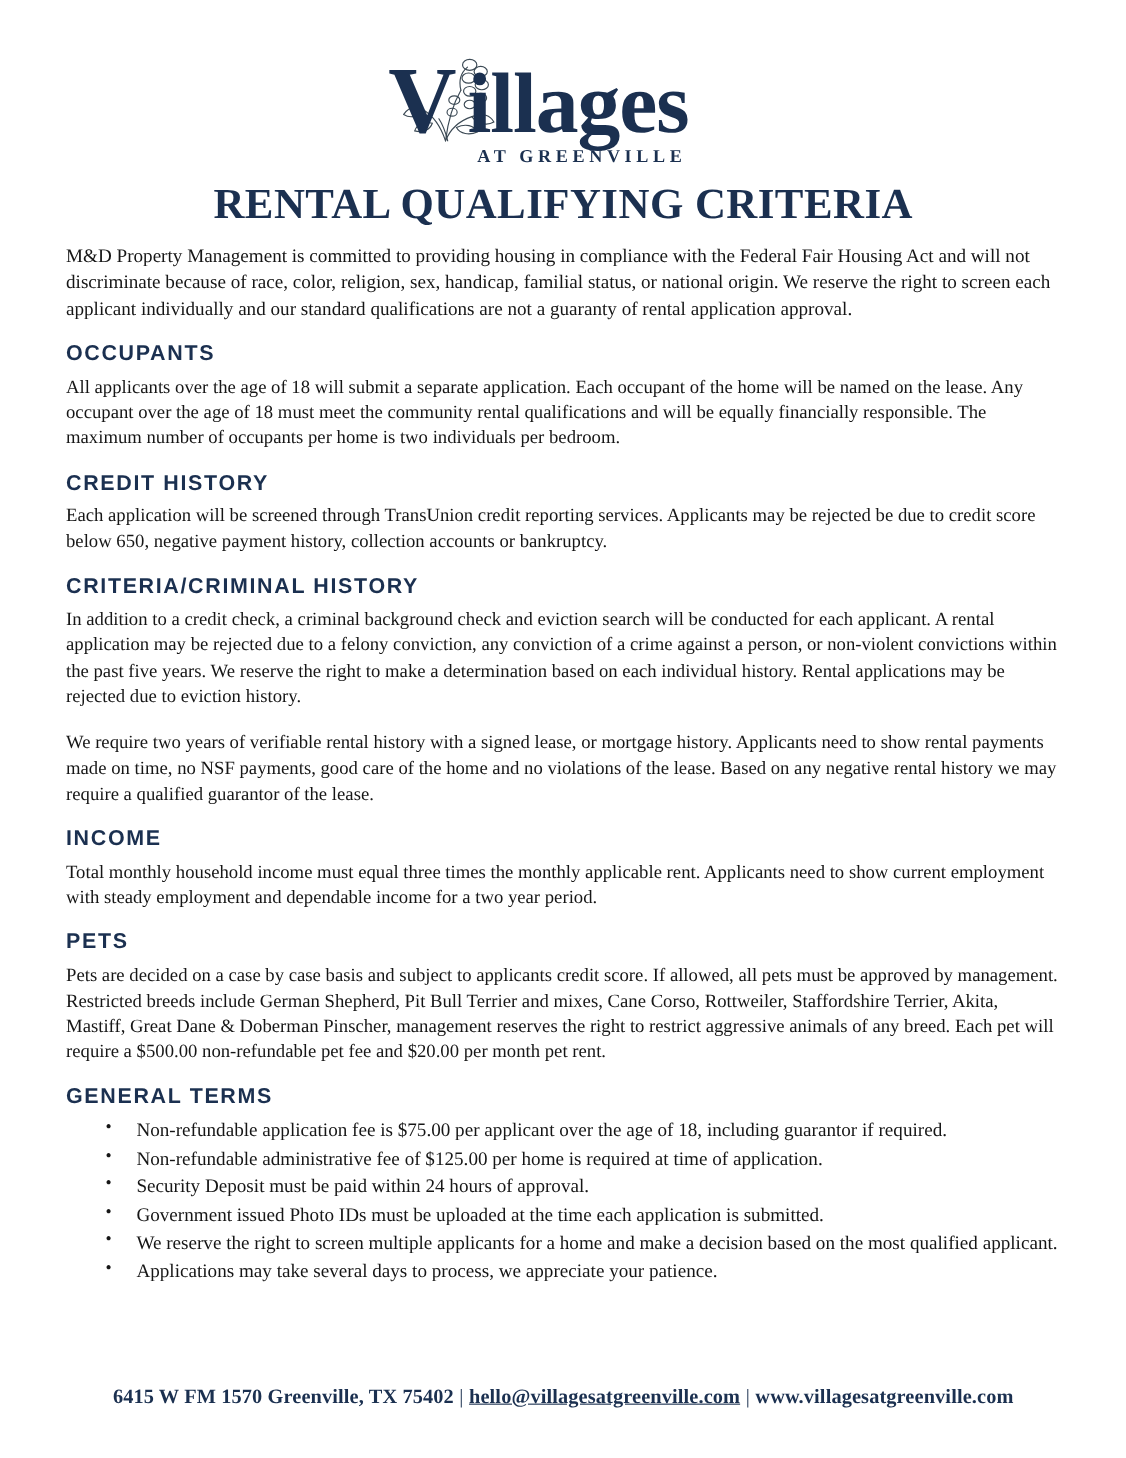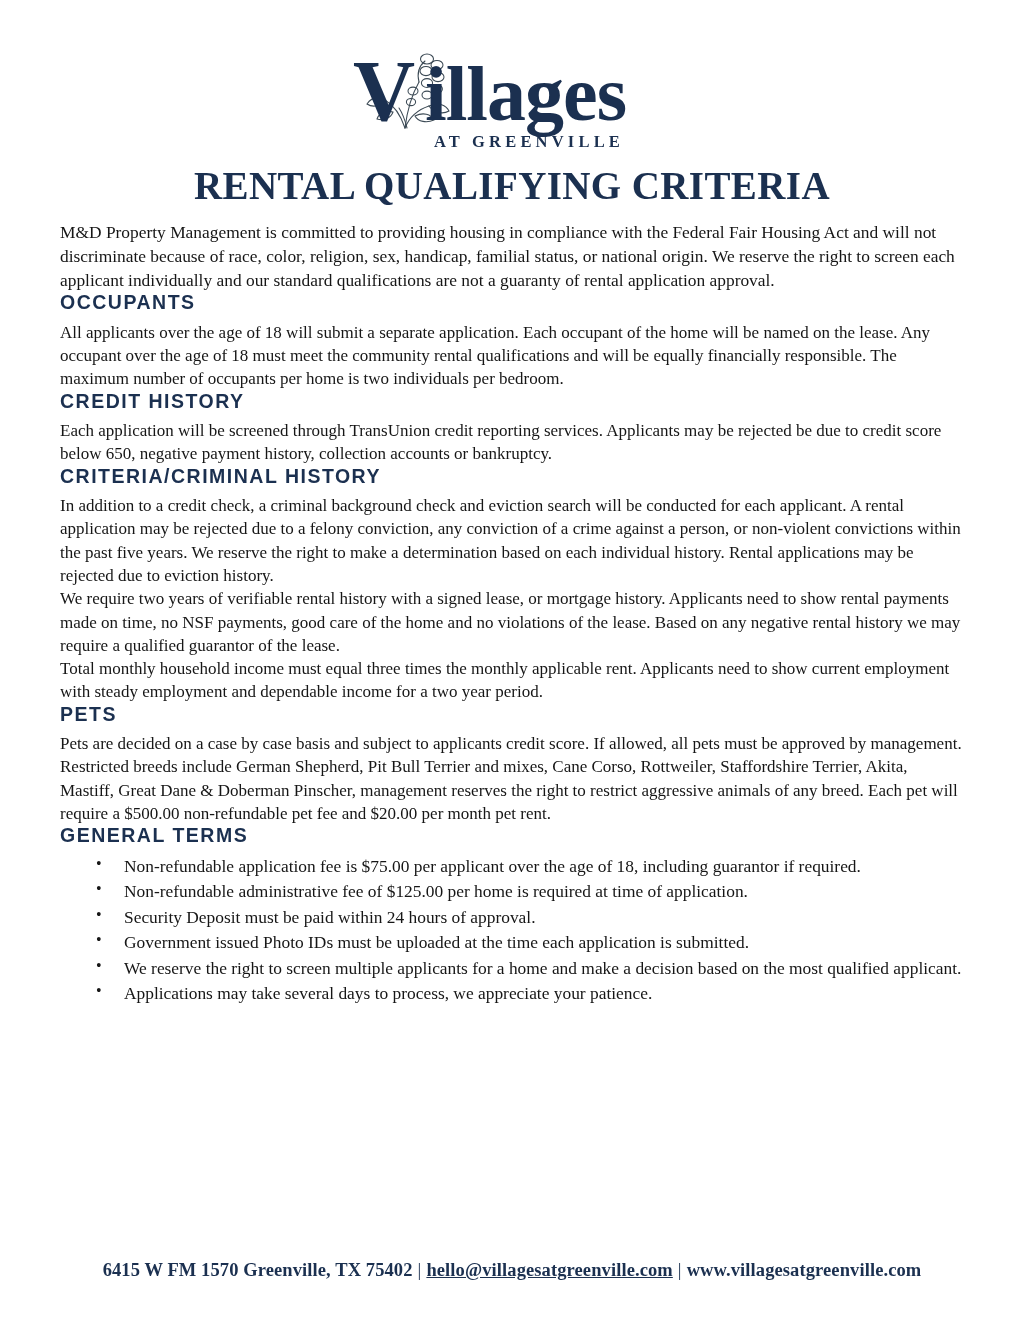--- a/index.html
+++ b/index.html
@@ -59,21 +59,21 @@
   }
 
   
   .intro {
     margin: 14px 0 0 0;
     font-size: 17.4px;
     line-height: 1.37;
     color: #161616;
     text-align: left;
   }
-  .section { }
+  .section { margin-top: 19px; }
   .section-heading {
     font-family: "Liberation Sans", sans-serif;
     font-size: 19.5px;
     font-weight: 600;
     letter-spacing: 1.5px;
     color: #1b3050;
     margin: 0 0 7px 0;
     line-height: 1.1;
   }
   .section p {
@@ -181,20 +181,21 @@
   <div class="section">
     <h2 class="section-heading">CRITERIA/CRIMINAL HISTORY</h2>
     <p>In addition to a credit check, a criminal background check and eviction search will be conducted for each applicant.  A rental application may be rejected due to a felony conviction, any conviction of a crime against a person, or non-violent convictions within the past five years.  We reserve the right to make a determination based on each individual history. Rental applications may be rejected due to eviction history.</p>
   </div>
 
   <div class="section">
     <p>We require two years of verifiable rental history with a signed lease, or mortgage history.  Applicants need to show rental payments made on time, no NSF payments, good care of the home and no violations of the lease.  Based on any negative rental history we may require a qualified guarantor of the lease.</p>
   </div>
 
   <div class="section">
+    <h2 class="section-heading">INCOME</h2>
     <p>Total monthly household income must equal three times the monthly applicable rent.  Applicants need to show current employment with steady employment and dependable income for a two year period.</p>
   </div>
 
   <div class="section">
     <h2 class="section-heading">PETS</h2>
     <p>Pets are decided on a case by case basis and subject to applicants credit score.  If allowed, all pets must be approved by management.  Restricted breeds include German Shepherd, Pit Bull Terrier and mixes, Cane Corso, Rottweiler, Staffordshire Terrier, Akita, Mastiff, Great Dane &amp; Doberman Pinscher, management reserves the right to restrict aggressive animals of any breed. Each pet will require a $500.00 non-refundable pet fee and $20.00 per month pet rent.</p>
   </div>
 
   <div class="section">
     <h2 class="section-heading">GENERAL TERMS</h2>

